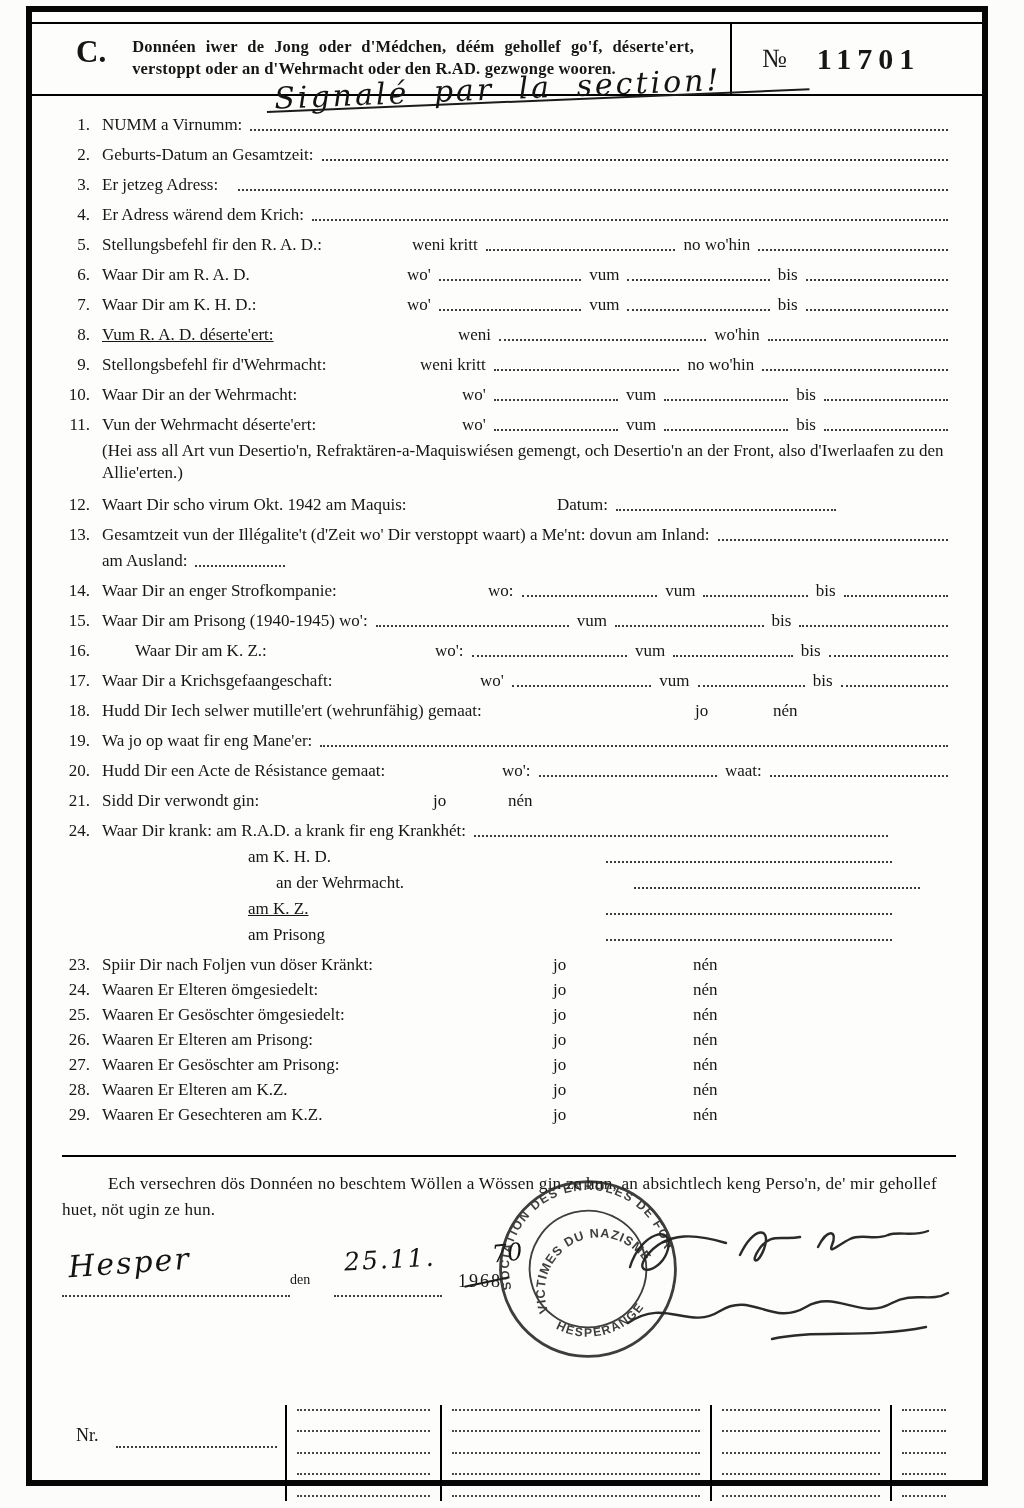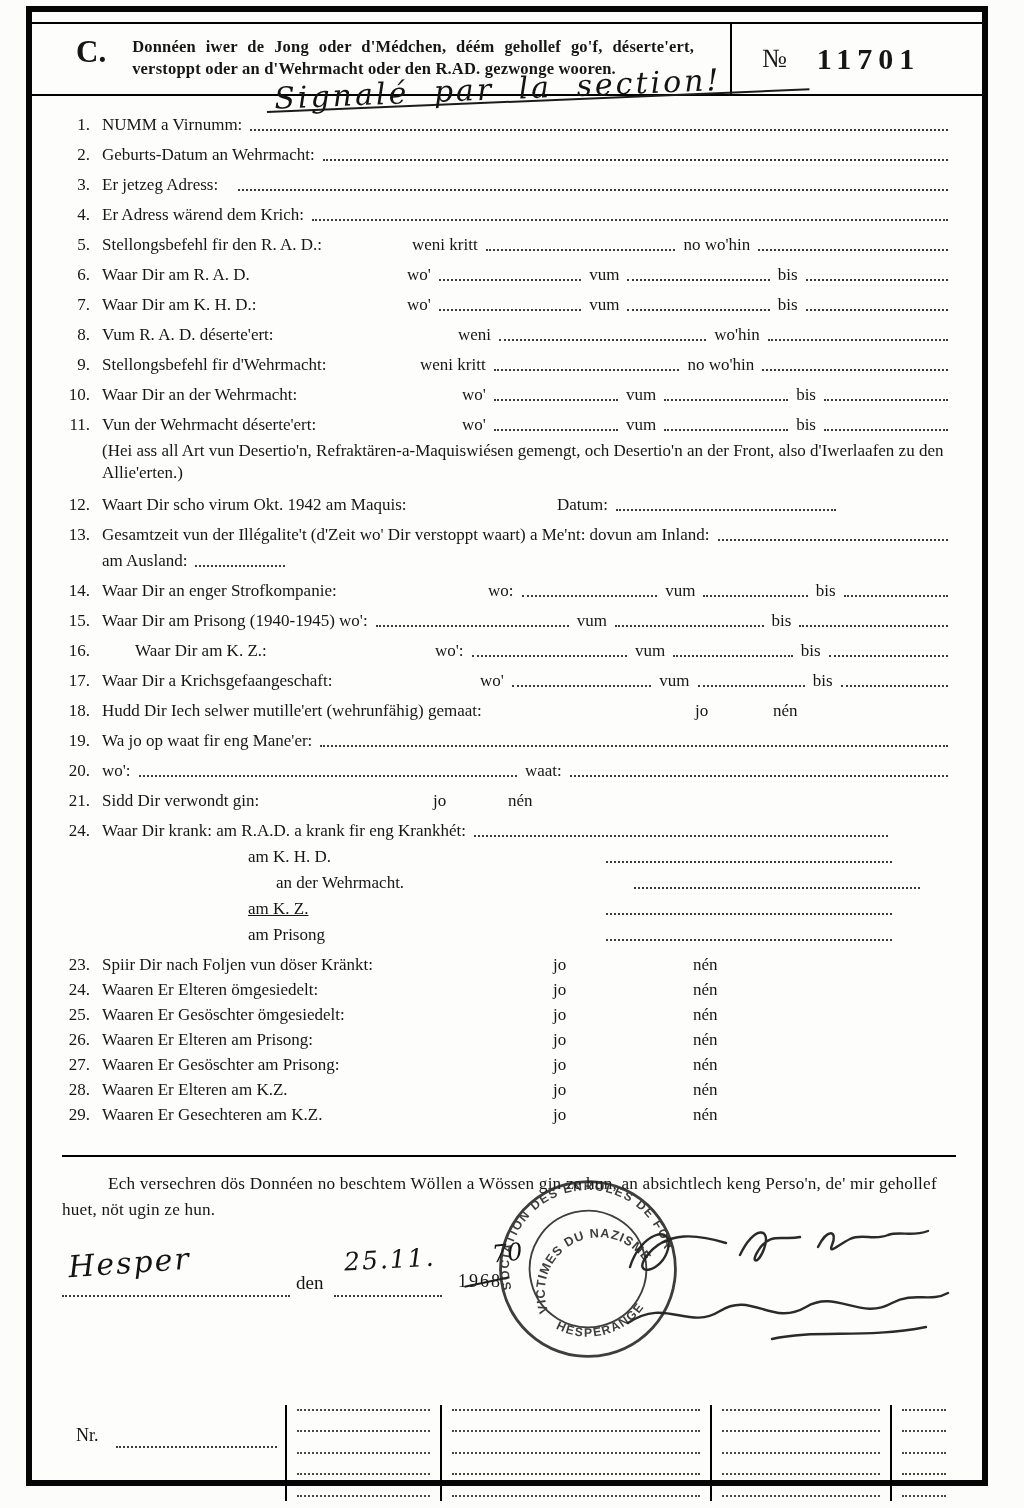--- a/index.html
+++ b/index.html
@@ -73,21 +73,21 @@
   .hr-rule { margin: 30px 26px 0 30px; border-top: 2.5px solid #000; }
   .declaration {
     margin: 14px 26px 0 30px; width: 894px;
     font-size: 17.2px; line-height: 1.5; text-indent: 46px; letter-spacing: 0.2px;
   }
   .sign-area { position: relative; margin: 14px 26px 0 30px; height: 122px; width: 894px; }
   .sign-area > * { position: absolute; }
   .dotline { border-bottom: 2.2px dotted #3c3c3c; height: 1px; }
   .place { left: 6px; top: 8px; font-size: 30px; transform: rotate(-4deg); letter-spacing: 2px; }
   .place-dots { left: 0; top: 58px; width: 228px; }
-  .den { left: 234px; top: 35px; font-size: 19px; }
+  .den { left: 228px; top: 35px; font-size: 14px; }
   .date { left: 282px; top: 8px; font-size: 25px; letter-spacing: 2px; transform: rotate(-3deg); }
   .date-dots { left: 272px; top: 58px; width: 108px; }
   .year { left: 396px; top: 34px; font-size: 18px; letter-spacing: 2px; }
   .year-strike { left: 402px; top: 44px; width: 46px; border-top: 2.5px solid #1d1d1d; transform: rotate(-12deg); }
   .yearhand { left: 430px; top: 2px; font-size: 24px; transform: rotate(-6deg); }
 
   .stamp {
     left: 432px; top: -62px; width: 188px; height: 188px;
     transform: rotate(-14deg); opacity: 0.88; z-index: 2;
   }
@@ -142,21 +142,21 @@
               <span class="seg-text">NUMM a Virnumm:</span>
               <span class="seg-dots" style="flex-grow: 1;"></span>
               <span class="hand hand-entry abs-seg" style="left: 165px; top: -26px; bottom: auto; font-size: 30px;">Signalé par la section!</span>
             </div>
           </div>
         </div>
         <div class="form-row">
           <span class="row-num">2.</span>
           <div class="row-lines">
             <div class="row-line">
-              <span class="seg-text">Geburts-Datum an Wehrmacht:</span>
+              <span class="seg-text">Geburts-Datum an Gesamtzeit:</span>
               <span class="seg-dots" style="flex-grow: 1;"></span>
             </div>
           </div>
         </div>
         <div class="form-row">
           <span class="row-num">3.</span>
           <div class="row-lines">
             <div class="row-line">
               <span class="seg-text">Er jetzeg Adress:</span>
               <span class="seg-gap" style="width: 12px; flex-grow: 0; flex-shrink: 0;"></span>
@@ -170,21 +170,21 @@
             <div class="row-line">
               <span class="seg-text">Er Adress wärend dem Krich:</span>
               <span class="seg-dots" style="flex-grow: 1;"></span>
             </div>
           </div>
         </div>
         <div class="form-row">
           <span class="row-num">5.</span>
           <div class="row-lines">
             <div class="row-line">
-              <span class="seg-text" style="width: 310px; flex-grow: 0; flex-shrink: 0;">Stellongsbefehl fir den R. A. D.:</span>
+              <span class="seg-text" style="width: 310px; flex-grow: 0; flex-shrink: 0;">Stellungsbefehl fir den R. A. D.:</span>
               <span class="seg-text">weni kritt</span>
               <span class="seg-dots" style="flex-grow: 1;"></span>
               <span class="seg-text">no wo'hin</span>
               <span class="seg-dots" style="flex-grow: 1;"></span>
             </div>
           </div>
         </div>
         <div class="form-row">
           <span class="row-num">6.</span>
           <div class="row-lines">
@@ -210,21 +210,21 @@
               <span class="seg-dots" style="flex-grow: 1;"></span>
               <span class="seg-text">bis</span>
               <span class="seg-dots" style="flex-grow: 1;"></span>
             </div>
           </div>
         </div>
         <div class="form-row">
           <span class="row-num">8.</span>
           <div class="row-lines">
             <div class="row-line">
-              <span class="seg-text" style="width: 356px; flex-grow: 0; flex-shrink: 0;">Vum R. A. D. déserte'ert:</span>
+              <span class="seg-text" style="width: 356px; flex-grow: 0; flex-shrink: 0; text-decoration: underline;">Vum R. A. D. déserte'ert:</span>
               <span class="seg-text">weni</span>
               <span class="seg-dots" style="flex-grow: 1.15;"></span>
               <span class="seg-text">wo'hin</span>
               <span class="seg-dots" style="flex-grow: 1;"></span>
             </div>
           </div>
         </div>
         <div class="form-row">
           <span class="row-num">9.</span>
           <div class="row-lines">
@@ -363,20 +363,21 @@
             <div class="row-line">
               <span class="seg-text">Wa jo op waat fir eng Mane'er:</span>
               <span class="seg-dots" style="flex-grow: 1;"></span>
             </div>
           </div>
         </div>
         <div class="form-row">
           <span class="row-num">20.</span>
           <div class="row-lines">
             <div class="row-line">
+              <span class="seg-text" style="width: 400px; flex-grow: 0; flex-shrink: 0;">Hudd Dir een Acte de Résistance gemaat:</span>
               <span class="seg-text">wo':</span>
               <span class="seg-dots" style="flex-grow: 1;"></span>
               <span class="seg-text">waat:</span>
               <span class="seg-dots" style="flex-grow: 1;"></span>
             </div>
           </div>
         </div>
         <div class="form-row">
           <span class="row-num">21.</span>
           <div class="row-lines">

